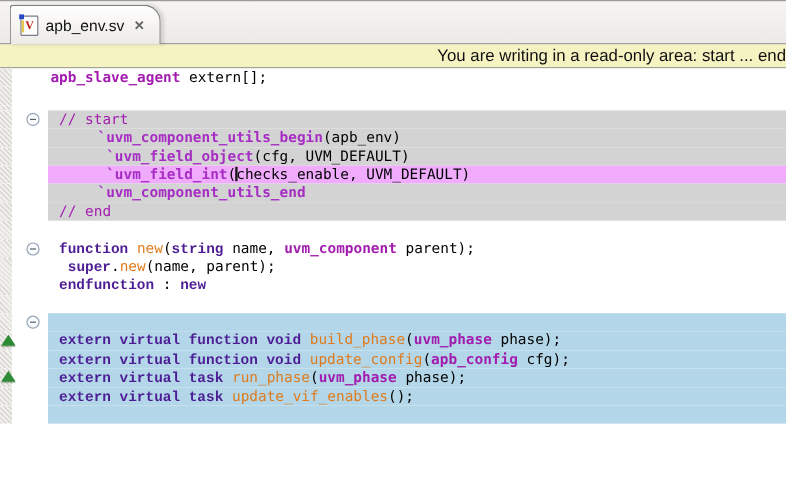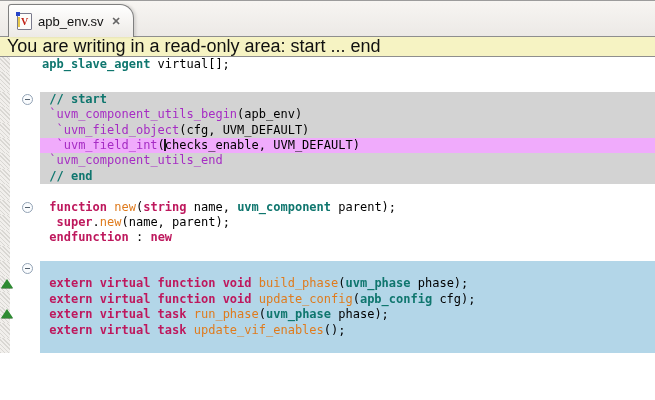--- a/index.html
+++ b/index.html
@@ -17,40 +17,40 @@
   .tab-label{font-size:13px;color:#111;}
   .fileicon{width:13px;height:15px;background:#FDFDFB;border:1px solid #7A7A8C;border-radius:1px;
             position:relative;flex:none;}
   .fileicon .v{position:absolute;left:3px;top:2px;font:bold 10px "Liberation Serif",serif;color:#C22015;}
   .fileicon .dot{position:absolute;left:-2px;top:-2px;width:4px;height:4px;background:#2746C8;}
   .fileicon .strip{position:absolute;left:0;top:3px;width:2px;height:10px;background:#E8C84A;}
   .closeicon{font:bold 11px "Liberation Sans",sans-serif;color:#666;margin-left:2px;cursor:pointer;}
 
   
   .warnbar{height:19px;box-sizing:content-box;background:#F6F3C3;border-bottom:1px solid #8E8E8E;
-           font-size:18px;color:#101010;line-height:19px;padding-left:7px;}
+           font-size:14px;color:#101010;line-height:19px;padding-left:7px;text-align:right;}
 
   
   .editor{flex:1;background:#FFFFFF;overflow:hidden;}
   .row{display:flex;height:15.4px;}
   .ruler{width:14px;flex:none;position:relative;background-color:#FFFFFF;
          background-image:repeating-linear-gradient(45deg,#D9D7D3 0px,#D9D7D3 1px,#F1EFEC 1px,#F1EFEC 3px);
          background-size:10px 100%;background-repeat:no-repeat;
          display:flex;align-items:center;justify-content:center;}
   .fold{width:26px;flex:none;background:#FFFFFF;display:flex;align-items:center;justify-content:center;}
   .code{flex:1;white-space:pre;font-family:"DejaVu Sans Mono","Liberation Mono",monospace;
         font-size:12px;line-height:15.4px;padding-left:2px;}
   .tri{width:0;height:0;border-left:6px solid transparent;border-right:6px solid transparent;
        border-bottom:9px solid #2E8B33;margin-top:-2px;filter:drop-shadow(0 1px 0 rgba(20,80,20,0.5));}
   .foldicon{width:11px;height:11px;box-sizing:border-box;border:1px solid #93A3B5;border-radius:50%;
             background:#FAFCFE;display:flex;align-items:center;justify-content:center;cursor:pointer;}
   .foldicon i{display:block;width:5px;height:1px;background:#55616E;}
   .caret{display:inline-block;width:2px;height:12px;background:#1A1A1A;vertical-align:-2px;margin:0 -1px;}
 </style>
-<style>.tk-pl{color:#000000;}.tk-kw{color:#be185d;font-weight:bold;}.tk-fn{color:#DF7B1D;}.tk-ty{color:#0f766e;font-weight:bold;}.tk-mc{color:#A62CC4;font-weight:normal;}.tk-cm{color:#0f766e;font-weight:bold;}.bg-white{background:#FFFFFF;}.bg-gray{background:#D3D3D3;}.bg-blue{background:#B3D6E8;}.bg-hl{background:#f0abfc;}</style></head>
+<style>.tk-pl{color:#000000;}.tk-kw{color:#4c1d95;font-weight:bold;font-family:Liberation Mono, monospace;}.tk-fn{color:#DF7B1D;}.tk-ty{color:#a21caf;font-weight:bold;}.tk-mc{color:#A62CC4;font-weight:bold;margin-left:32px;}.tk-cm{color:#a21caf;font-weight:normal;}.bg-white{background:#FFFFFF;}.bg-gray{background:#D3D3D3;}.bg-blue{background:#B3D6E8;}.bg-hl{background:#f0abfc;}</style></head>
 <body>
 
 <div class="app">
 
   <div class="tabrow">
     <div class="tab">
       <span class="fileicon">
         <span class="strip"></span>
         <span class="v">V</span>
         <span class="dot"></span>
@@ -61,21 +61,21 @@
   </div>
 
   <div class="warnbar">
     <span>You are writing in a read-only area: start ... end</span>
   </div>
 
   <div class="editor">
       <div class="row">
         <div class="ruler"></div>
         <div class="fold"></div>
-        <div class="code bg-white"><span class="tk-ty">apb_slave_agent</span><span class="tk-pl"> virtual[];</span></div>
+        <div class="code bg-white"><span class="tk-ty">apb_slave_agent</span><span class="tk-pl"> extern[];</span></div>
       </div>
       <div class="row">
         <div class="ruler"></div>
         <div class="fold"></div>
         <div class="code bg-white"></div>
       </div>
       <div class="row" style="height: 4px;">
         <div class="ruler"></div>
         <div class="fold"></div>
         <div class="code bg-white"></div>

